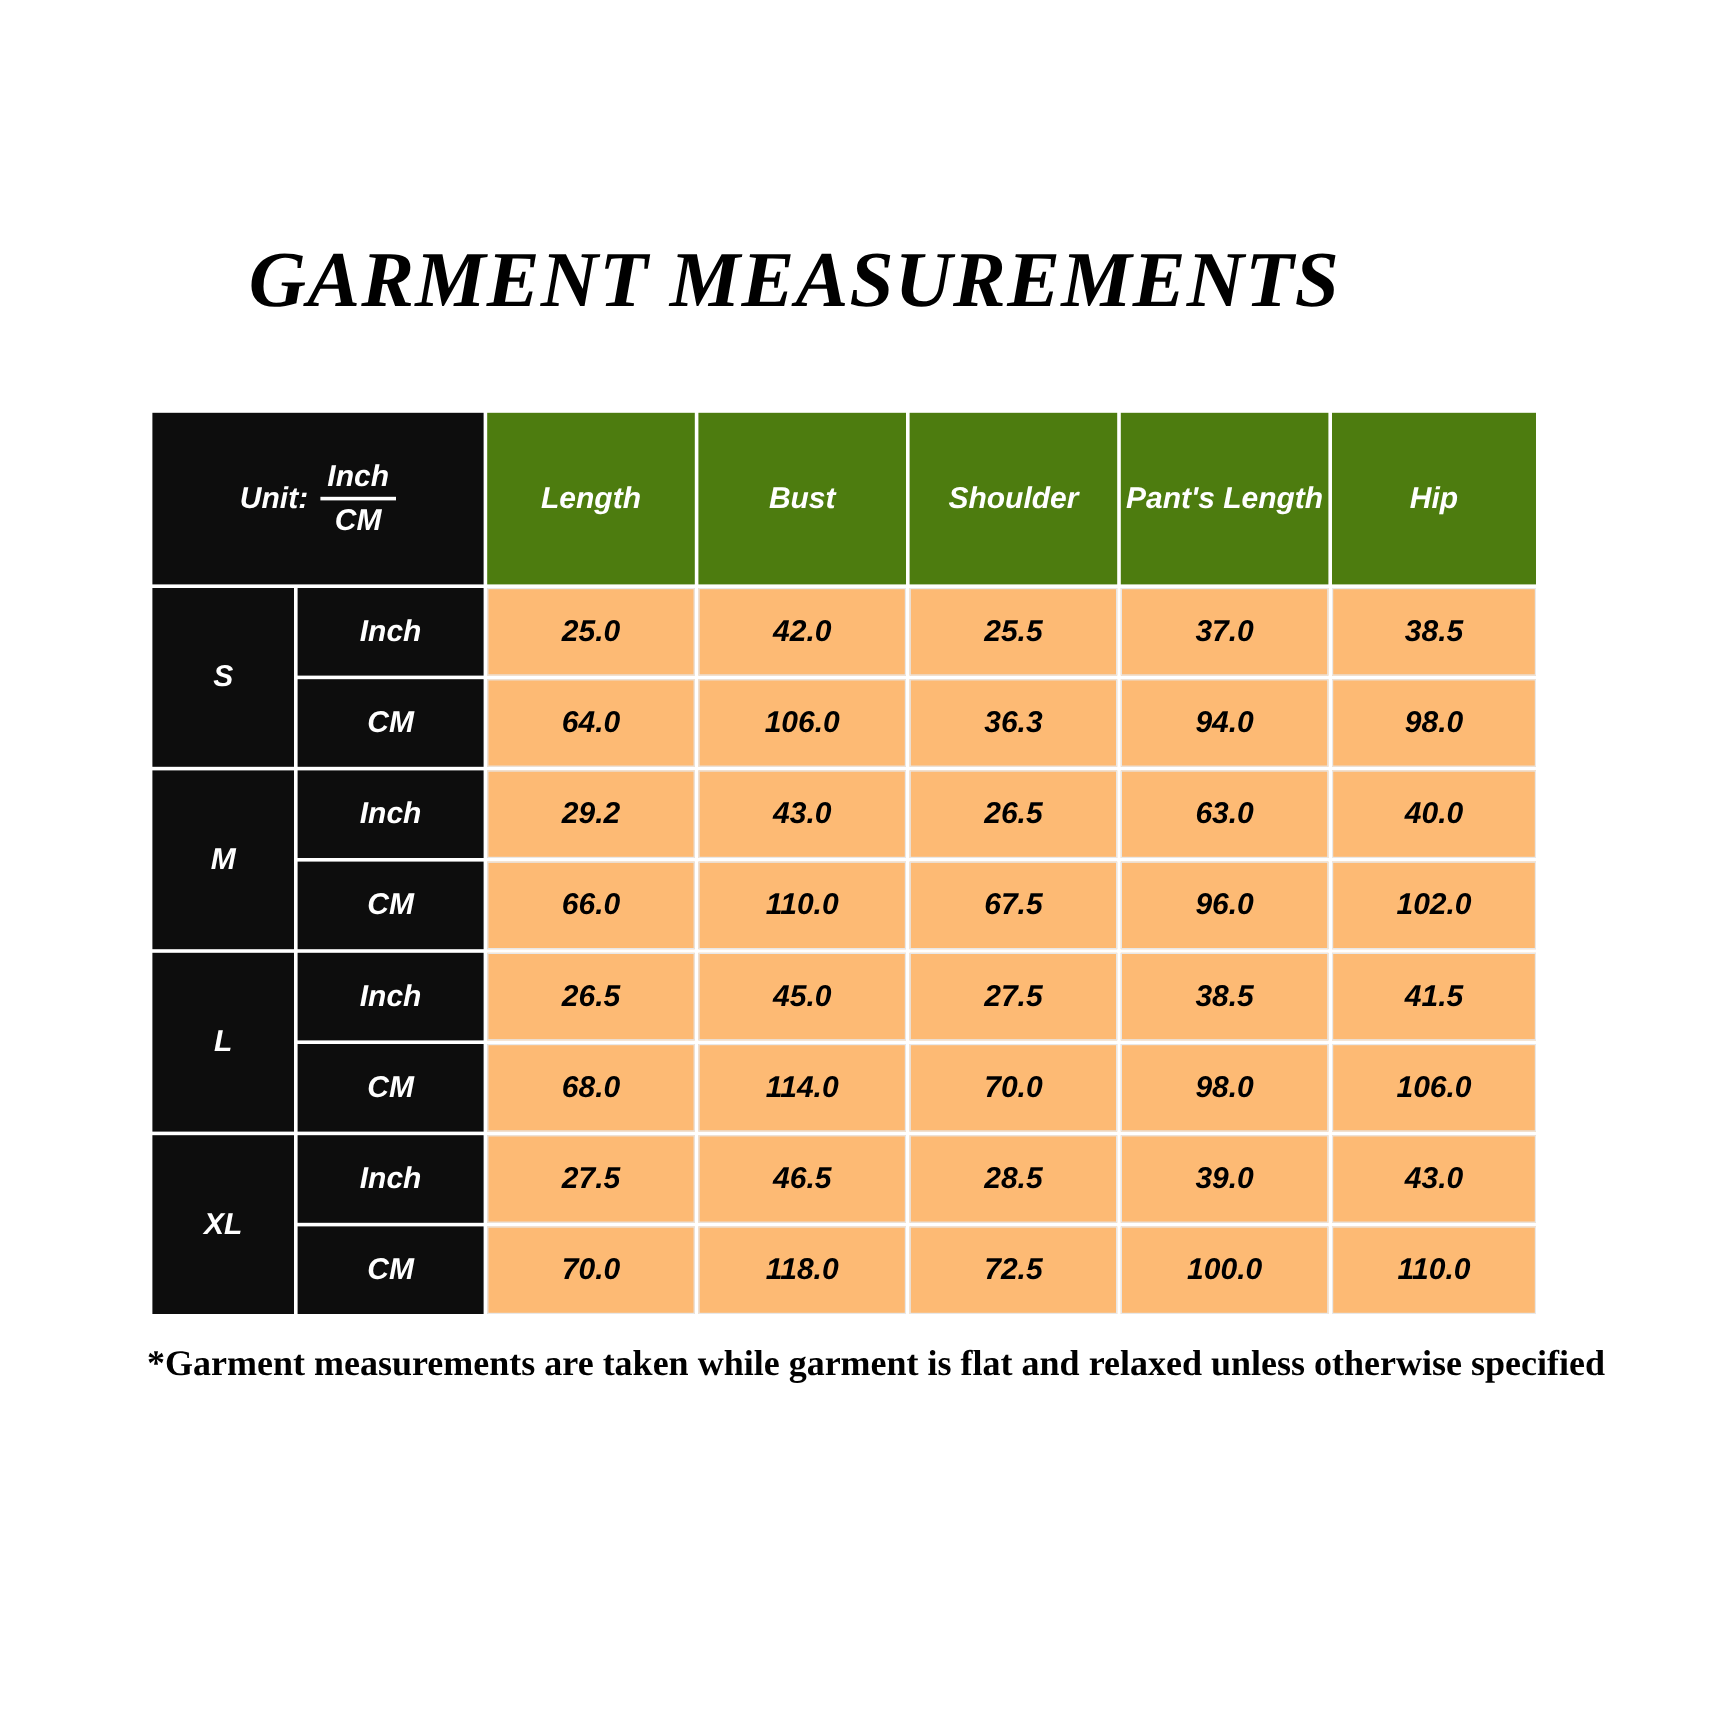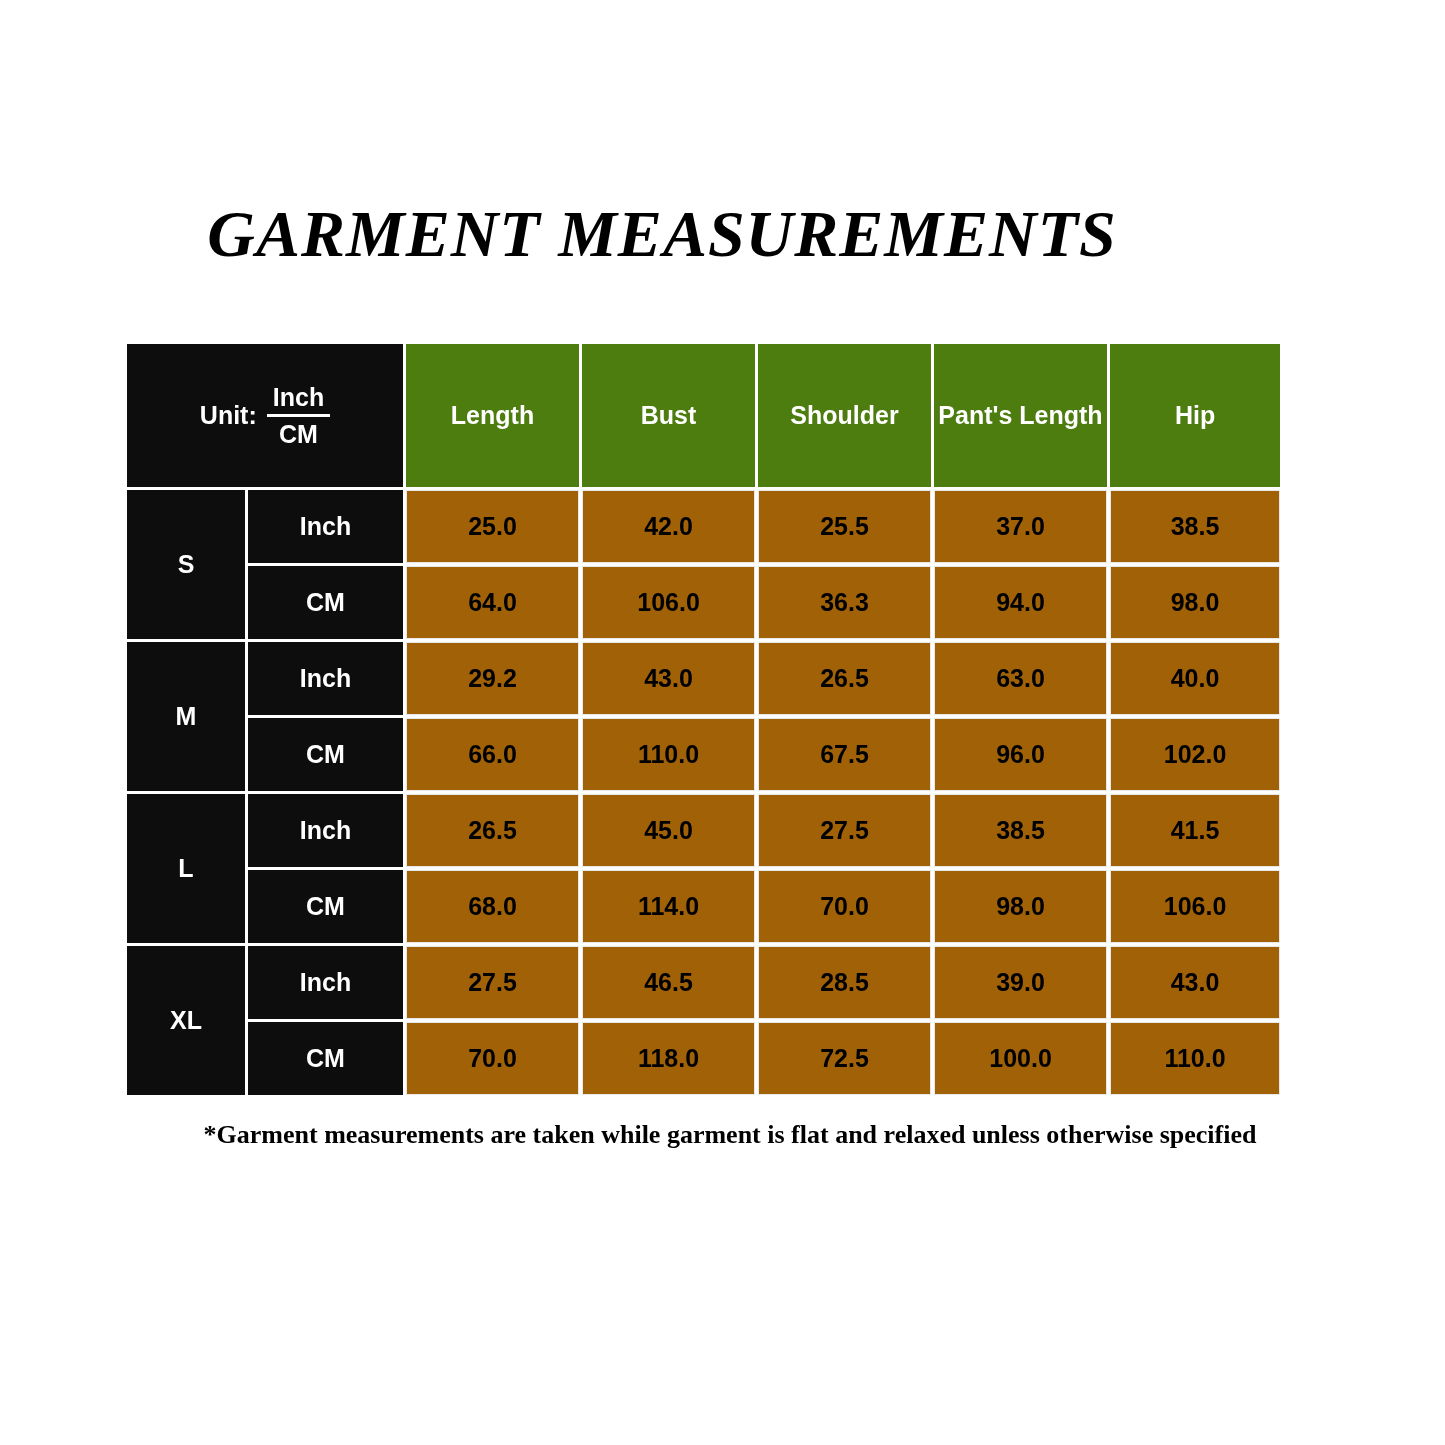--- a/index.html
+++ b/index.html
@@ -53,20 +53,21 @@
     table-layout: fixed;
   }
 
   table.sizechart td {
     padding: 0;
     text-align: center;
     vertical-align: middle;
     font-family: "Liberation Sans", sans-serif;
     font-weight: bold;
     font-size: 25px;
+    font-style: italic;
   }
 
   .hdr {
     background: #4d7c0f;
     color: #ffffff;
     height: 143px;
     font-size: 25px;
     line-height: 1.25;
   }
 
@@ -114,41 +115,41 @@
 
   .unit-row-cell {
     background: #0d0d0d;
     color: #ffffff;
     font-size: 25px;
     height: 71px;
     width: 155px;
   }
 
   .val {
-    background: #a16207;
+    background: #fdba74;
     color: #000000;
     height: 71px;
     font-size: 25px;
     box-shadow: inset 0 0 0 0 #fff;
   }
 
   
   .val {
     border: 1px solid #e8e8e8;
   }
 
   .footnote {
     position: absolute;
     left: 40px;
     top: 1120px;
     width: 1380px;
     text-align: center;
     font-family: "Liberation Serif", serif;
     font-weight: bold;
-    font-size: 26px;
+    font-size: 30px;
     color: #000000;
     white-space: nowrap;
   }
 </style>
 </head>
 <body>
 
 <div class="page">
 
   <div class="title">GARMENT MEASUREMENTS</div>

